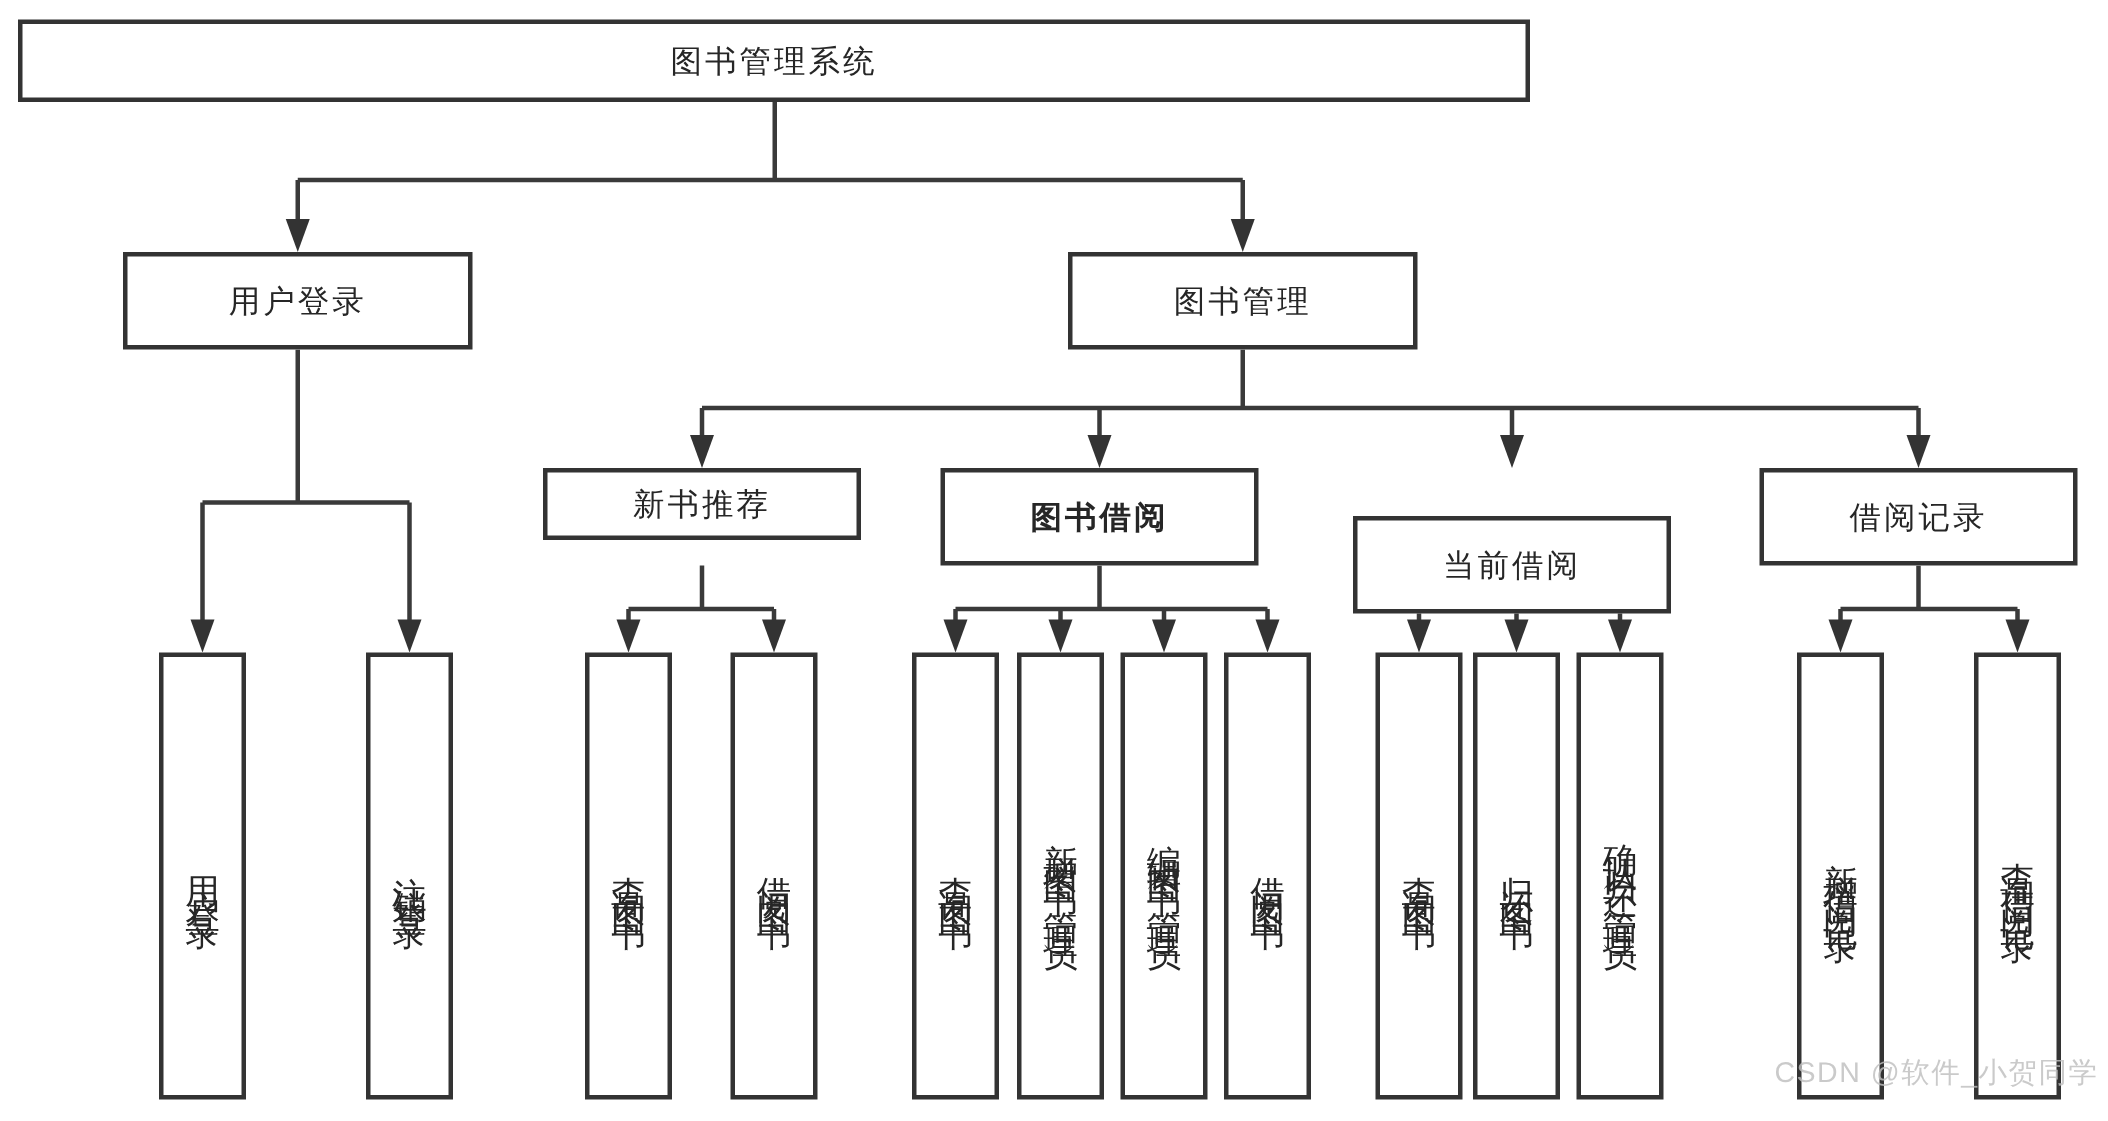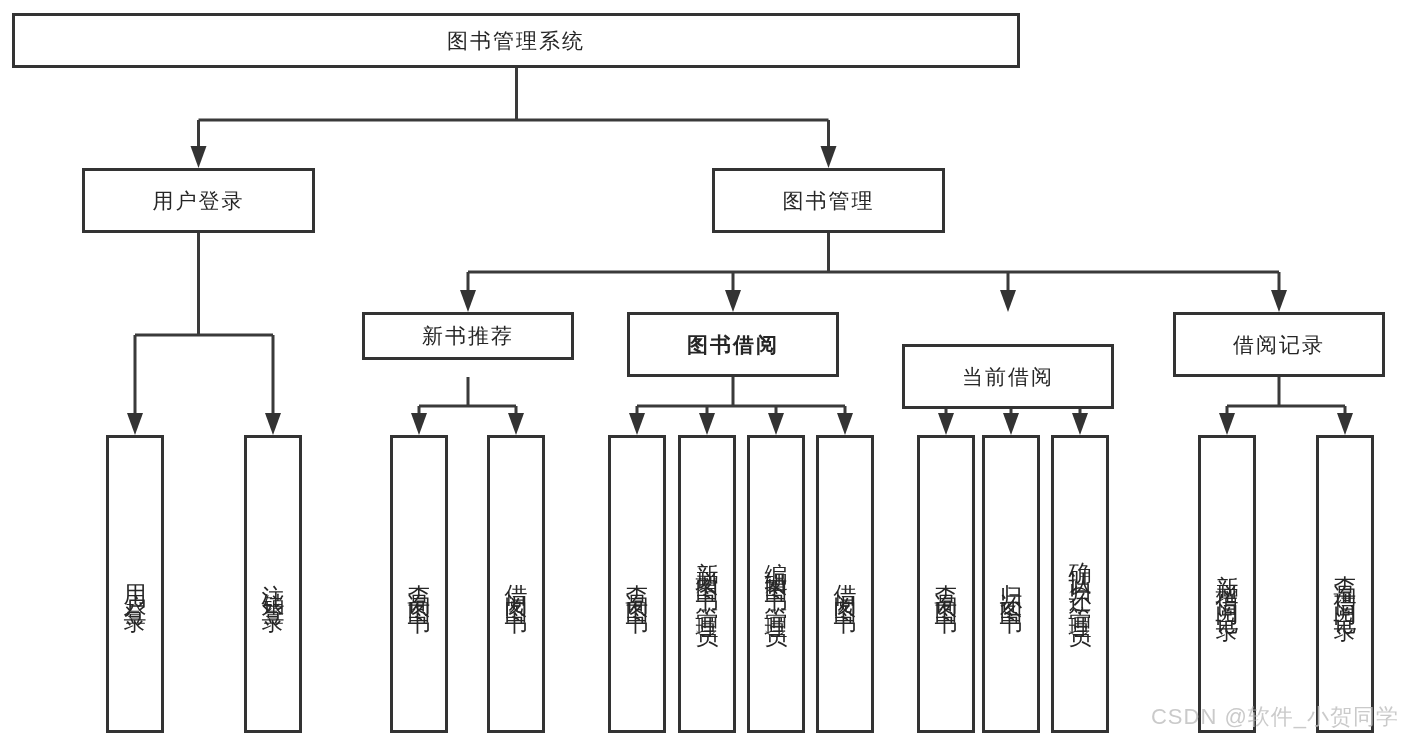--- a/index.html
+++ b/index.html
@@ -17,21 +17,21 @@
   }
   .hnode{font-size:21px;letter-spacing:2px;white-space:nowrap;}
   .leaf{width:58px;height:298px;top:435px;}
   .leaf span{
     writing-mode:vertical-rl;text-orientation:mixed;
     font-size:23px;letter-spacing:9px;line-height:1;
     color:#262626;
   }
   #watermark{
     position:absolute;right:6px;top:702px;z-index:5;
-    font-size:22px;letter-spacing:1px;
+    font-size:19px;letter-spacing:1px;
     color:rgba(190,190,190,0.82);
     white-space:nowrap;
   }
 </style>
 </head>
 <body>
 
 <svg id="connector-layer" width="1405" height="747" viewBox="0 0 1405 747">
   <g stroke="#3a3a3a" stroke-width="3" fill="none">
 

